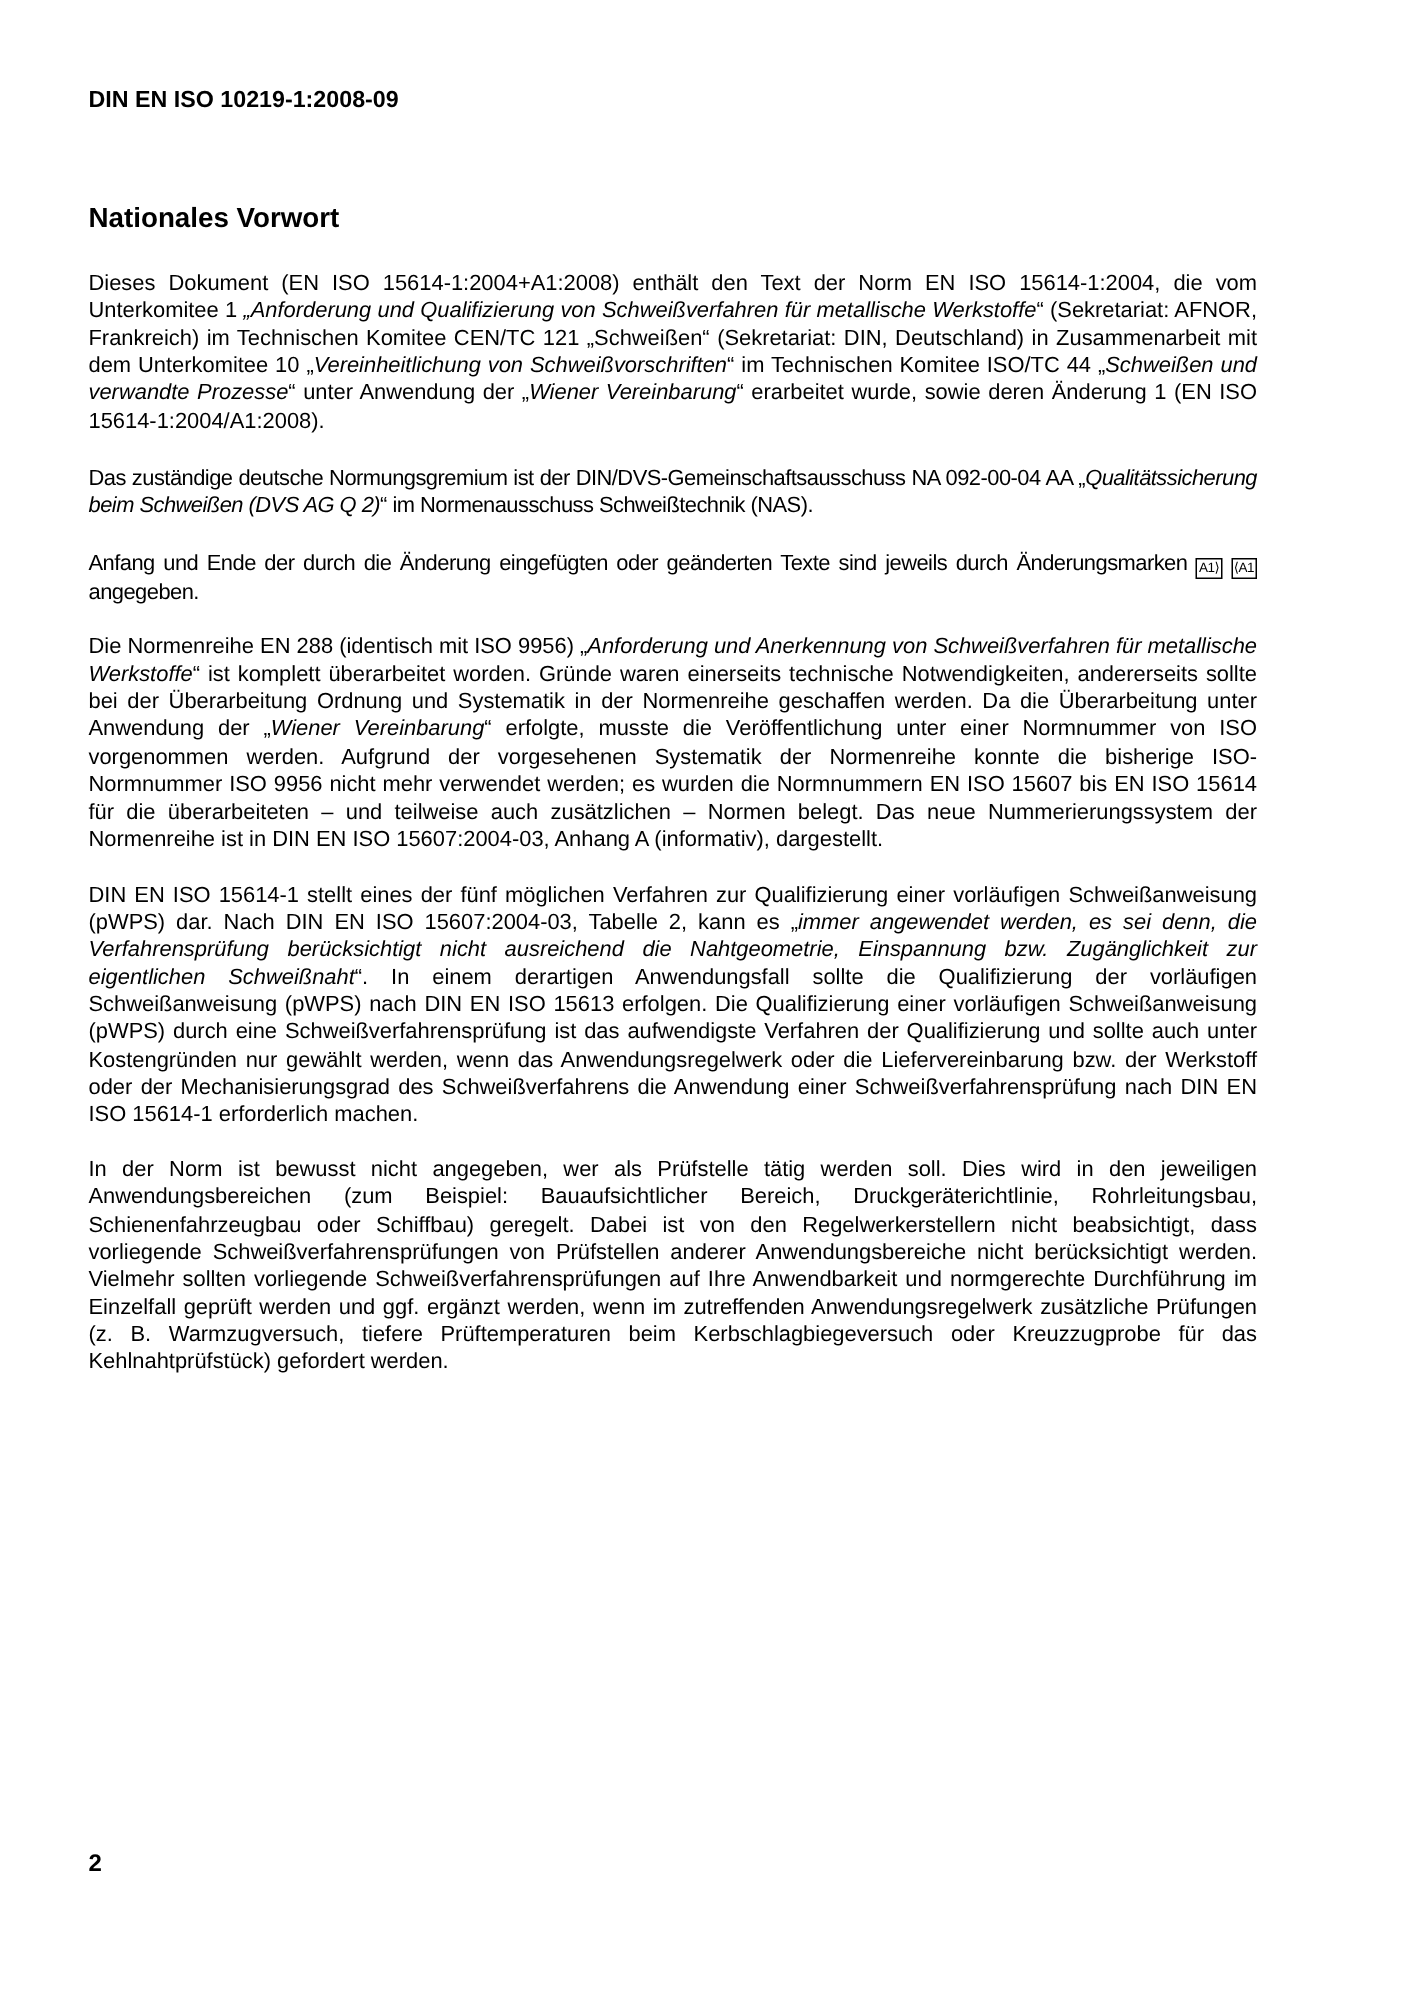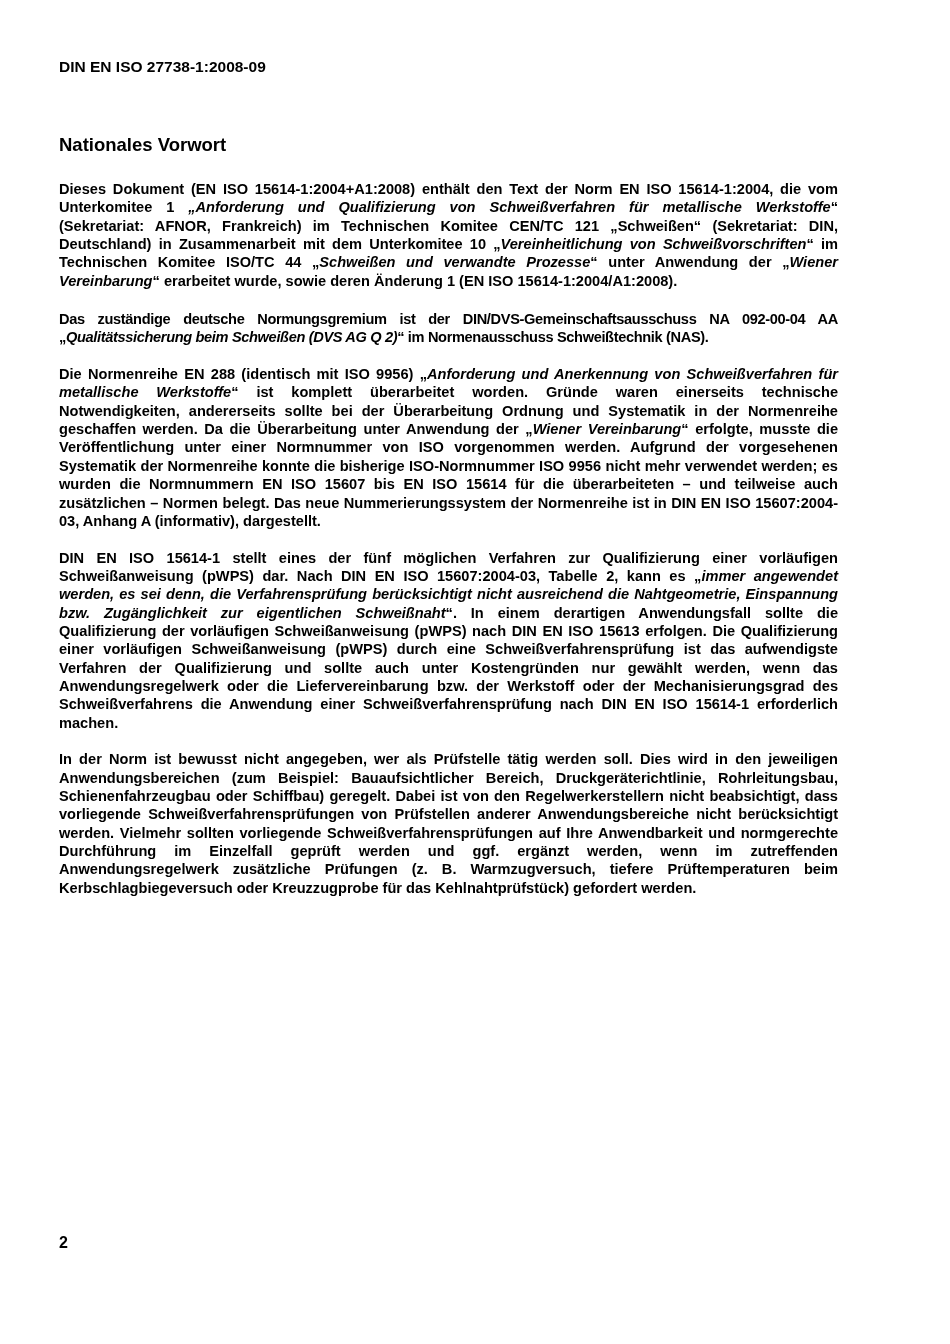--- a/index.html
+++ b/index.html
@@ -1,40 +1,41 @@
 <!DOCTYPE html>
 <html><head>
   <meta charset="utf-8">
   <style>
     html, body { margin: 0; padding: 0; background: #ffffff; }
     body { width: 950px; height: 1344px; position: relative; overflow: hidden;
            font-family: "Liberation Sans", sans-serif; color: #000; }
     .header { position: absolute; left: 59px; top: 58px; font-size: 15.5px; font-weight: bold; }
     .title { position: absolute; left: 59px; top: 134px; font-size: 18.5px; font-weight: bold; }
-    .body { position: absolute; left: 59px; top: 180px; width: 779px; font-size: 14.6px; line-height: 18.35px; font-weight: bold; }
+    .body { position: absolute; left: 59px; top: 180px; width: 779px; font-size: 14.6px; line-height: 18.35px; }
     .body p { margin: 0 0 18.35px 0; text-align: justify; }
     .body p.condensed { letter-spacing: -0.35px; margin-top: 20px; }
     .mark { display: inline-block; border: 1px solid #000; font-size: 9px; line-height: 11px; height: 12px; padding: 0 1px; vertical-align: -1px; }
     .mark-open::after { content: "\27E9"; }
     .pageno { position: absolute; left: 59px; top: 1234px; font-size: 16px; font-weight: bold; }
     i { font-style: italic; }
   </style>
 </head>
 <body>
 
-<div class="header">DIN EN ISO 27738-1:2008-09</div>
+<div class="header">DIN EN ISO 10219-1:2008-09</div>
 
 <div class="title">Nationales Vorwort</div>
 
 <div class="body">
   <p><span>Dieses Dokument (EN ISO 15614-1:2004+A1:2008) enthält den Text der Norm EN ISO 15614-1:2004, die vom Unterkomitee 1 </span><i>„Anforderung und Qualifizierung von Schweißverfahren für metallische Werkstoffe</i><span>“ (Sekretariat: AFNOR, Frankreich) im Technischen Komitee CEN/TC 121 „Schweißen“ (Sekretariat: DIN, Deutschland) in Zusammenarbeit mit dem Unterkomitee 10 „</span><i>Vereinheitlichung von Schweißvorschriften</i><span>“ im Technischen Komitee ISO/TC 44 „</span><i>Schweißen und verwandte Prozesse</i><span>“ unter Anwendung der „</span><i>Wiener Vereinbarung</i><span>“ erarbeitet wurde, sowie deren Änderung 1 (EN ISO 15614-1:2004/A1:2008).</span></p>
 
   <p class="condensed"><span>Das zuständige deutsche Normungsgremium ist der DIN/DVS-Gemeinschaftsausschuss NA 092-00-04 AA „</span><i>Qualitätssicherung beim Schweißen (DVS AG Q 2)</i><span>“ im Normenausschuss Schweißtechnik (NAS).</span></p>
 
 
+  <p class="condensed"><span>Anfang und Ende der durch die Änderung eingefügten oder geänderten Texte sind jeweils durch Änderungsmarken </span><span class="mark mark-open">A1</span> <span class="mark">⟨<span>A1</span></span><span> angegeben.</span></p>
 
   <p><span>Die Normenreihe EN 288 (identisch mit ISO 9956) „</span><i>Anforderung und Anerkennung von Schweißverfahren für metallische Werkstoffe</i><span>“ ist komplett überarbeitet worden. Gründe waren einerseits technische Notwendigkeiten, andererseits sollte bei der Überarbeitung Ordnung und Systematik in der Normenreihe geschaffen werden. Da die Überarbeitung unter Anwendung der „</span><i>Wiener Vereinbarung</i><span>“ erfolgte, musste die Veröffentlichung unter einer Normnummer von ISO vorgenommen werden. Aufgrund der vorgesehenen Systematik der Normenreihe konnte die bisherige ISO-Normnummer ISO 9956 nicht mehr verwendet werden; es wurden die Normnummern EN ISO 15607 bis EN ISO 15614 für die überarbeiteten – und teilweise auch zusätzlichen – Normen belegt. Das neue Nummerierungssystem der Normenreihe ist in DIN EN ISO 15607:2004-03, Anhang A (informativ), dargestellt.</span></p>
 
   <p><span>DIN EN ISO 15614-1 stellt eines der fünf möglichen Verfahren zur Qualifizierung einer vorläufigen Schweißanweisung (pWPS) dar. Nach DIN EN ISO 15607:2004-03, Tabelle 2, kann es „</span><i>immer angewendet werden, es sei denn, die Verfahrensprüfung berücksichtigt nicht ausreichend die Nahtgeometrie, Einspannung bzw. Zugänglichkeit zur eigentlichen Schweißnaht</i><span>“. In einem derartigen Anwendungsfall sollte die Qualifizierung der vorläufigen Schweißanweisung (pWPS) nach DIN EN ISO 15613 erfolgen. Die Qualifizierung einer vorläufigen Schweißanweisung (pWPS) durch eine Schweißverfahrensprüfung ist das aufwendigste Verfahren der Qualifizierung und sollte auch unter Kostengründen nur gewählt werden, wenn das Anwendungsregelwerk oder die Liefervereinbarung bzw. der Werkstoff oder der Mechanisierungsgrad des Schweißverfahrens die Anwendung einer Schweißverfahrensprüfung nach DIN EN ISO 15614-1 erforderlich machen.</span></p>
 
   <p>In der Norm ist bewusst nicht angegeben, wer als Prüfstelle tätig werden soll. Dies wird in den jeweiligen Anwendungsbereichen (zum Beispiel: Bauaufsichtlicher Bereich, Druckgeräterichtlinie, Rohrleitungsbau, Schienenfahrzeugbau oder Schiffbau) geregelt. Dabei ist von den Regelwerkerstellern nicht beabsichtigt, dass vorliegende Schweißverfahrensprüfungen von Prüfstellen anderer Anwendungsbereiche nicht berücksichtigt werden. Vielmehr sollten vorliegende Schweißverfahrensprüfungen auf Ihre Anwendbarkeit und normgerechte Durchführung im Einzelfall geprüft werden und ggf. ergänzt werden, wenn im zutreffenden Anwendungsregelwerk zusätzliche Prüfungen (z. B. Warmzugversuch, tiefere Prüftemperaturen beim Kerbschlagbiegeversuch oder Kreuzzugprobe für das Kehlnahtprüfstück) gefordert werden.</p>
 </div>
 
 <div class="pageno">2</div>
 

